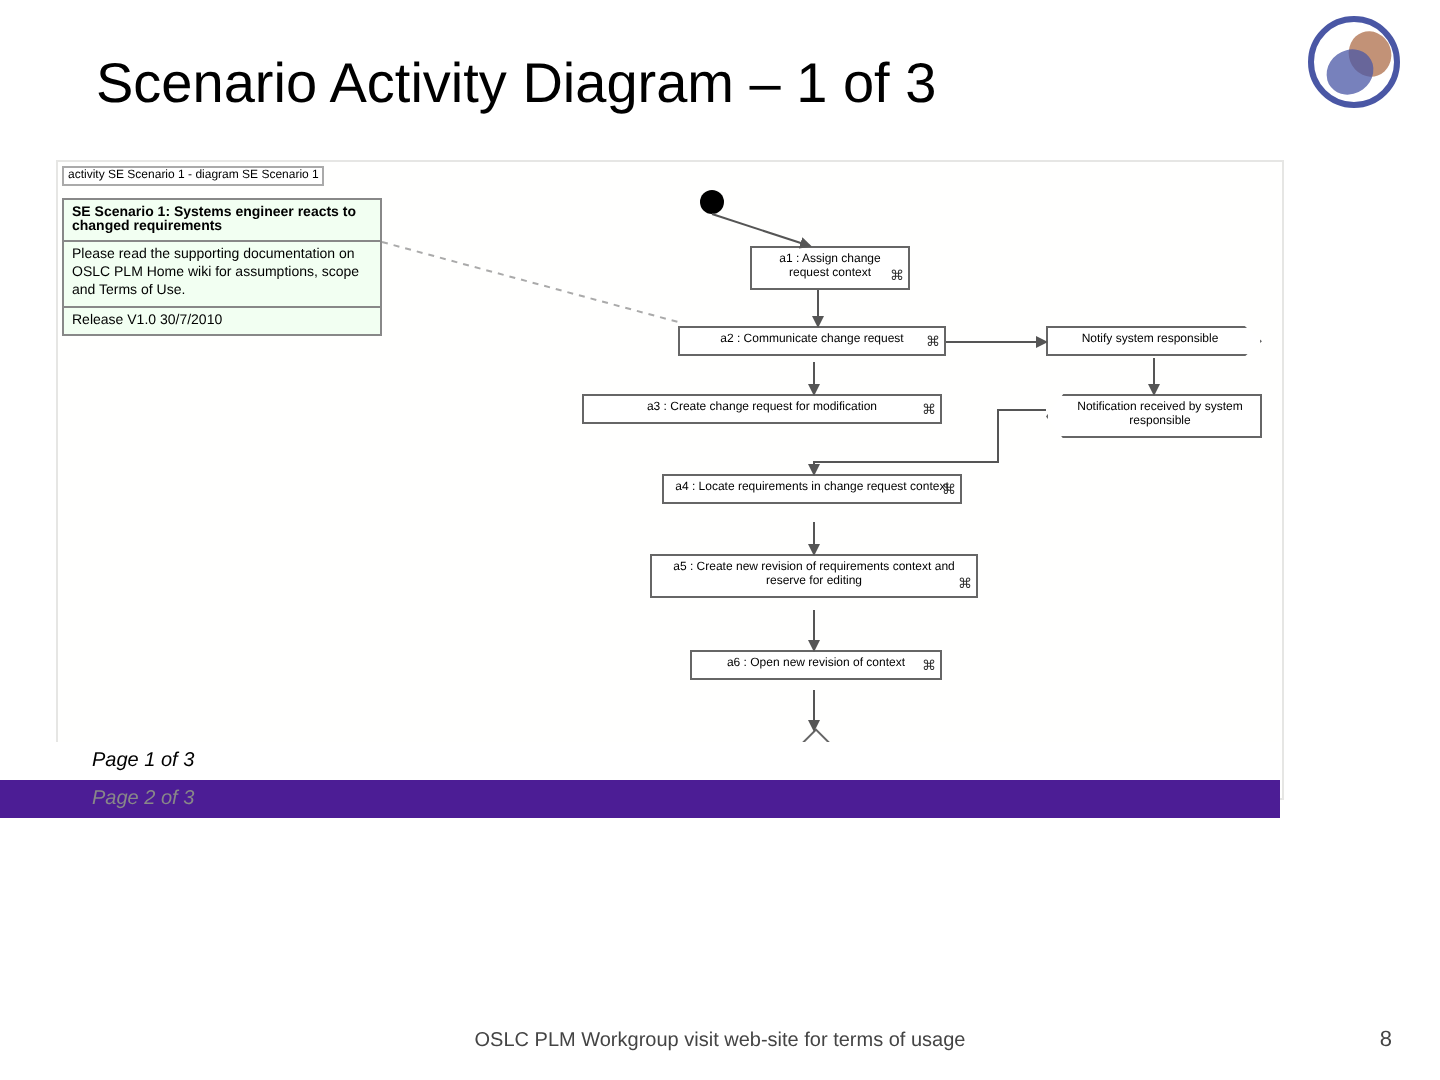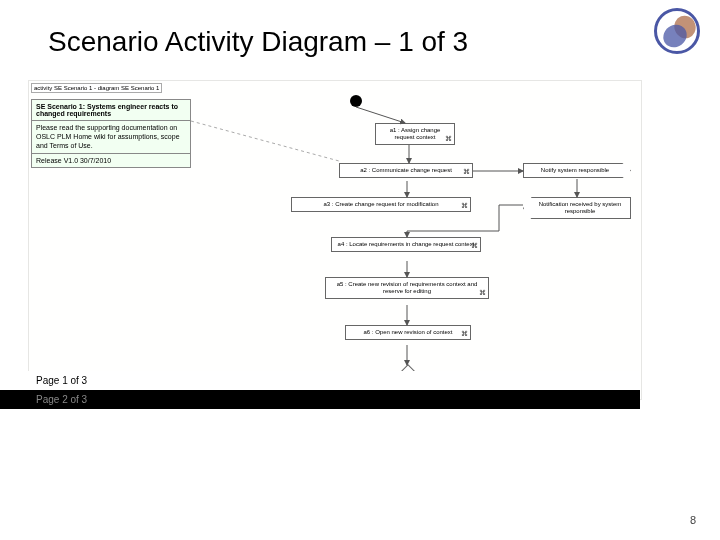--- a/index.html
+++ b/index.html
@@ -25,23 +25,23 @@
   
   .startdot { position:absolute; width:12px; height:12px; background:#000; border-radius:50%; }
   .act { position:absolute; background:#fff; border:1px solid #666; font-size:6px; text-align:center;
          padding:3px 4px; line-height:1.2; }
   .act .rake { position:absolute; right:2px; bottom:1px; font-size:7px; color:#333; }
   .sig { position:absolute; background:#fff; border:1px solid #666; font-size:6px; text-align:center;
          padding:3px 8px 3px 4px; line-height:1.2; clip-path: polygon(0 0, 92% 0, 100% 50%, 92% 100%, 0 100%); }
   .recv { position:absolute; background:#fff; border:1px solid #666; font-size:6px; text-align:center;
           padding:3px 4px 3px 10px; line-height:1.2; clip-path: polygon(8% 0, 100% 0, 100% 100%, 8% 100%, 0 50%); }
 
-  .pageband { position:absolute; left:0; width:640px; font-size:10px; padding:4px 36px; }
+  .pageband { position:absolute; left:0; width:640px; font-size:10px; padding:4px 46px;font-style:italic; }
   .pageband.p1 { top:371px; background:#fff; }
-  .pageband.p2 { top:390px; background:#000000; color:#888; }
+  .pageband.p2 { top:390px; background:#4c1d95; color:#888; }
 
   svg.lines { position:absolute; left:0; top:0; pointer-events:none; }
 
   .footer { position:absolute; bottom:14px; left:0; width:720px; font-size:10px; color:#444; text-align:center; }
   .pagenum { position:absolute; bottom:14px; right:24px; font-size:11px; color:#444; }
 
   .diamond { position:absolute; width:14px; height:14px; border:1px solid #666; transform:rotate(45deg); background:#fff; }
 </style>
 </head>
 <body>
@@ -128,15 +128,16 @@
       <g stroke="#aaa" stroke-width="1" stroke-dasharray="3,3">
         <line x1="162" y1="40" x2="310" y2="80"></line>
       </g>
     </svg>
 
   </div>
 
   <div class="pageband p1">Page 1 of 3</div>
   <div class="pageband p2">Page 2 of 3</div>
 
+  <div class="footer">OSLC PLM Workgroup visit web-site for terms of usage</div>
   <div class="pagenum">8</div>
 
 </div>
 
 </body></html>

